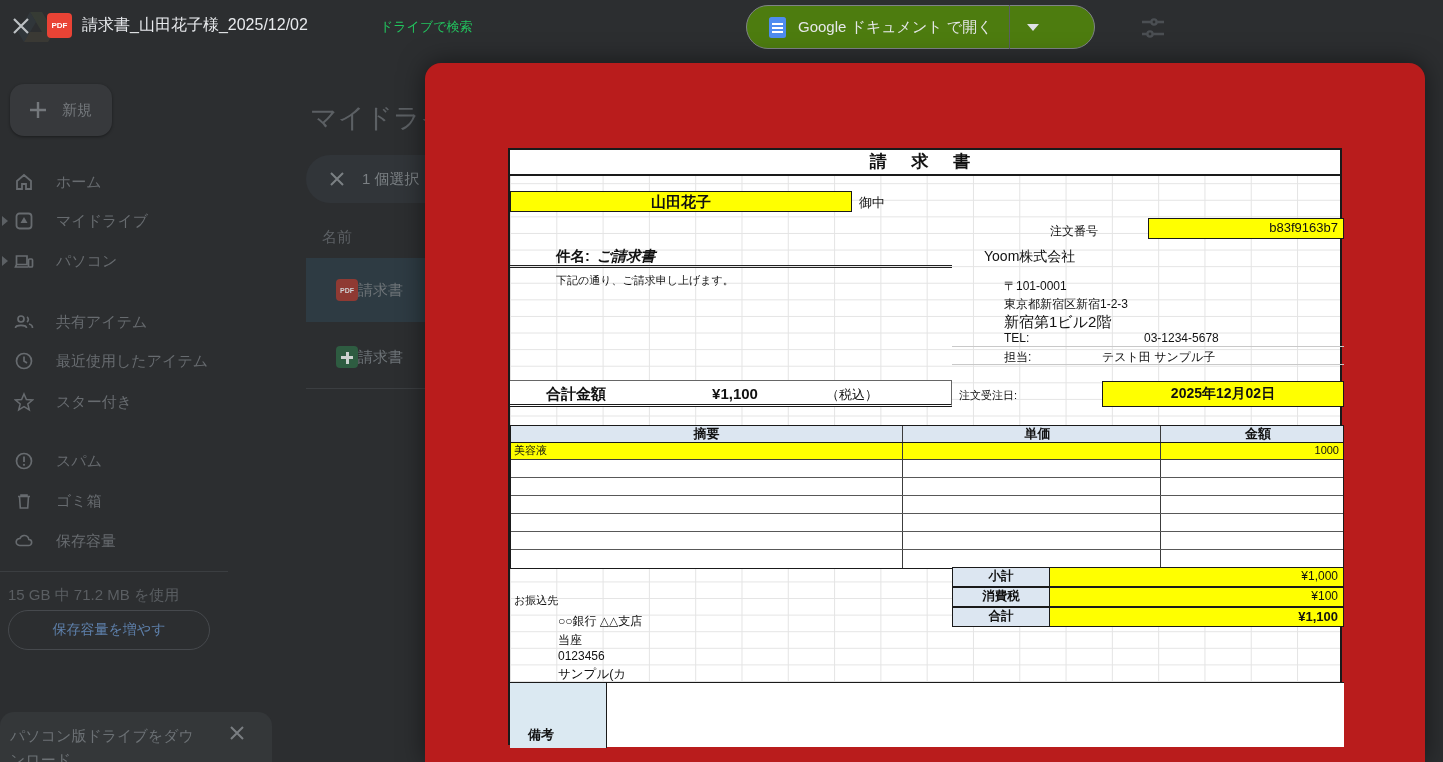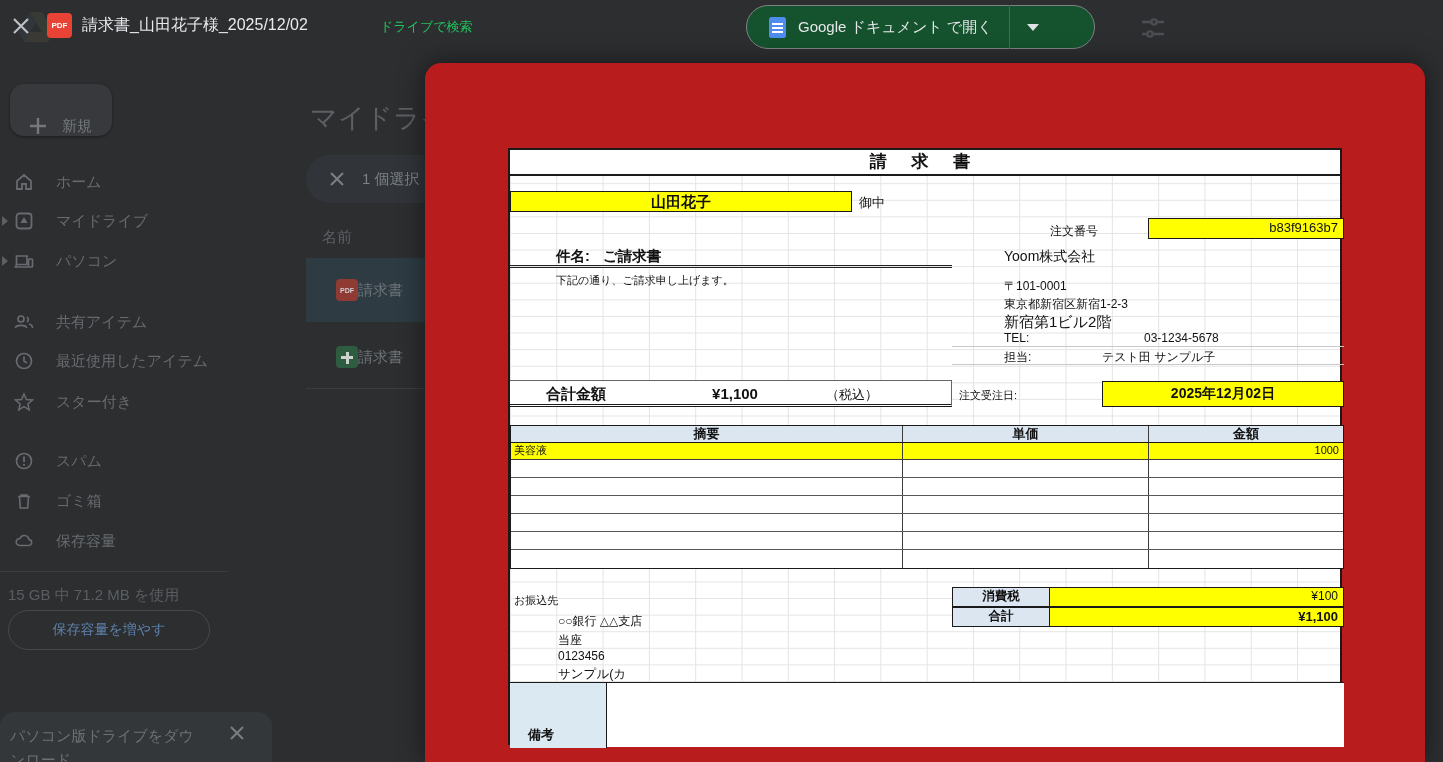--- a/index.html
+++ b/index.html
@@ -11,32 +11,32 @@
     color:#c7cacd;
   }
   .abs { position:absolute; }
 
   
   .iconbtn { display:flex; align-items:center; justify-content:center; cursor:pointer; }
   .pdf-badge { background:#e94335; color:#fff; border-radius:4px; font-weight:bold;
                display:flex; align-items:center; justify-content:center; }
   .preview-title { color:#e8eaed; font-size:16px; font-weight:500; white-space:nowrap; }
   .search-hint { color:#22c55e; font-size:13px; }
-  .open-pill { background:#14532d; border:1px solid #7f8387; border-radius:22px;
+  .open-pill { background:#4d7c0f; border:1px solid #7f8387; border-radius:22px;
                display:flex; align-items:center; height:44px; }
   .docs-icon { width:17px; height:21px; background:#4e8cf0; border-radius:2.5px; position:relative; }
   .docs-icon::before { content:""; position:absolute; left:3px; right:3px; top:6px; height:2px;
         background:#fff; box-shadow:0 4px 0 #fff, 0 8px 0 #fff; }
   .open-label { color:#e5e7e9; font-size:15px; margin-left:12px; white-space:nowrap; }
   .pill-divider { width:1px; height:44px; background:#5a5e62; margin-left:16px; }
   .caret-down { width:0; height:0; border-left:6px solid transparent; border-right:6px solid transparent;
                 border-top:7px solid #dfe2e4; }
 
   
-  .new-btn { background:#37393c; border-radius:14px; display:flex; align-items:flex-end;
+  .new-btn { background:#37393c; border-radius:14px; display:flex; align-items:center;
              box-shadow:0 1px 3px rgba(0,0,0,.4); color:#74787c; }
   .nav-item { display:flex; align-items:center; height:40px; color:#676b6f; font-size:15px; }
   .nav-item svg { flex:0 0 auto; }
   .nav-label { margin-left:22px; white-space:nowrap; }
   .chev { width:0; height:0; border-top:5px solid transparent; border-bottom:5px solid transparent;
           border-left:6px solid #5c6064; }
   .storage-text { color:#5a5e62; font-size:15px; }
   .upgrade-btn { border:1px solid #46494d; border-radius:20px; color:#5e80ab; font-size:14px;
                  display:flex; align-items:center; justify-content:center; }
   .promo-card { background:#343739; border-radius:14px; color:#6c7175; font-size:15px; line-height:24px; }
@@ -61,21 +61,21 @@
     background-image:
       linear-gradient(to right,#e4e4e4 1px,transparent 1px),
       linear-gradient(to bottom,#e4e4e4 1px,transparent 1px);
     background-size:46.3px 16.6px;
   }
   .inv-title { border-bottom:2px solid #1a1a1a; background:#fff; text-align:center;
                font-weight:bold; font-size:17px; letter-spacing:10px; line-height:24px; }
   .ycell { background:#ffff00; border:1.3px solid #1a1a1a; }
   .dbl-underline { border-bottom:3px double #222; }
   .itable { display:flex; flex-direction:column; border:1.5px solid #1a1a1a; background:#fff; }
-  .irow { display:flex; }
+  .irow { display:flex;gap:12px; }
   .irow > div { border-right:1px solid #3c3c3c; }
   .irow > div:last-child { border-right:none; }
   .ihead { background:#dce6f1; font-weight:bold; font-size:13px; border-bottom:1.5px solid #1a1a1a; }
   .ihead > div { text-align:center; line-height:16px; }
   .iyellow { background:#ffff00; font-size:11px; border-bottom:1px solid #3c3c3c; }
   .iempty { border-bottom:1px solid #585858; background:#fff; }
   .irow .c1 { width:392px; } .irow .c2 { width:246px; } .irow .c3 { flex:1; }
   .sumrow { position:absolute; display:flex; height:20px; }
   .sumlabel { width:98px; background:#dce6f1; border:1.2px solid #1a1a1a; text-align:center;
               font-weight:bold; font-size:12.5px; line-height:17px; }
@@ -234,26 +234,26 @@
     <div class="abs inv-title" style="left:0;top:0;width:100%;height:26px;">請 求 書</div>
 
     <div class="abs ycell" style="left:0;top:41px;width:342px;height:21px;text-align:center;font-weight:bold;font-size:15px;line-height:19px;color:#111;">山田花子</div>
     <div class="txt" style="left:349px;top:44px;font-size:13px;">御中</div>
 
     <div class="txt" style="left:540px;top:73px;font-size:12px;">注文番号</div>
     <div class="abs ycell" style="left:638px;top:68px;width:196px;height:21px;text-align:right;font-size:13px;line-height:18px;padding-right:5px;color:#111;">b83f9163b7</div>
 
     <div class="txt" style="left:46px;top:97px;font-size:14.5px;font-weight:bold;">
       <span>件名:</span>
-      <span style="margin-left:9px;">ご請求書</span>
+      <span style="margin-left:3px;font-style:italic;">ご請求書</span>
     </div>
     <div class="abs dbl-underline" style="left:0;top:104px;width:442px;height:14px;"></div>
     <div class="txt" style="left:46px;top:123px;font-size:11px;">下記の通り、ご請求申し上げます。</div>
 
-    <div class="txt" style="left:494px;top:98px;font-size:14px;font-weight:500;">Yoom株式会社</div>
+    <div class="txt" style="left:474px;top:98px;font-size:14px;font-weight:500;">Yoom株式会社</div>
     <div class="txt" style="left:494px;top:128px;font-size:12px;">〒101-0001</div>
     <div class="txt" style="left:494px;top:146px;font-size:12px;">東京都新宿区新宿1-2-3</div>
     <div class="txt" style="left:494px;top:163px;font-size:15px;">新宿第1ビル2階</div>
     <div class="txt" style="left:494px;top:181px;font-size:12px;">TEL:</div>
     <div class="txt" style="left:592px;top:181px;font-size:12px;margin-left:42px;">03-1234-5678</div>
     <div class="thinline" style="left:442px;top:196px;width:392px;"></div>
     <div class="txt" style="left:494px;top:199px;font-size:12px;">担当:</div>
     <div class="txt" style="left:592px;top:199px;font-size:12px;">テスト田 サンプル子</div>
     <div class="thinline" style="left:442px;top:214px;width:392px;"></div>
 
@@ -301,20 +301,24 @@
           <div class="c2"></div>
           <div class="c3"></div>
         </div>
       <div class="irow iempty" style="height:18px;border-bottom:none;">
           <div class="c1"></div>
           <div class="c2"></div>
           <div class="c3"></div>
         </div>
     </div>
 
+    <div class="sumrow" style="left:442px;top:417px;">
+      <div class="sumlabel">小計</div>
+      <div class="sumval">¥1,000</div>
+    </div>
     <div class="sumrow" style="left:442px;top:437px;">
       <div class="sumlabel">消費税</div>
       <div class="sumval">¥100</div>
     </div>
     <div class="sumrow" style="left:442px;top:457px;">
       <div class="sumlabel">合計</div>
       <div class="sumval" style="font-weight:bold;font-size:13px;">¥1,100</div>
     </div>
 
     <div class="txt" style="left:4px;top:443px;font-size:11px;">お振込先</div>

